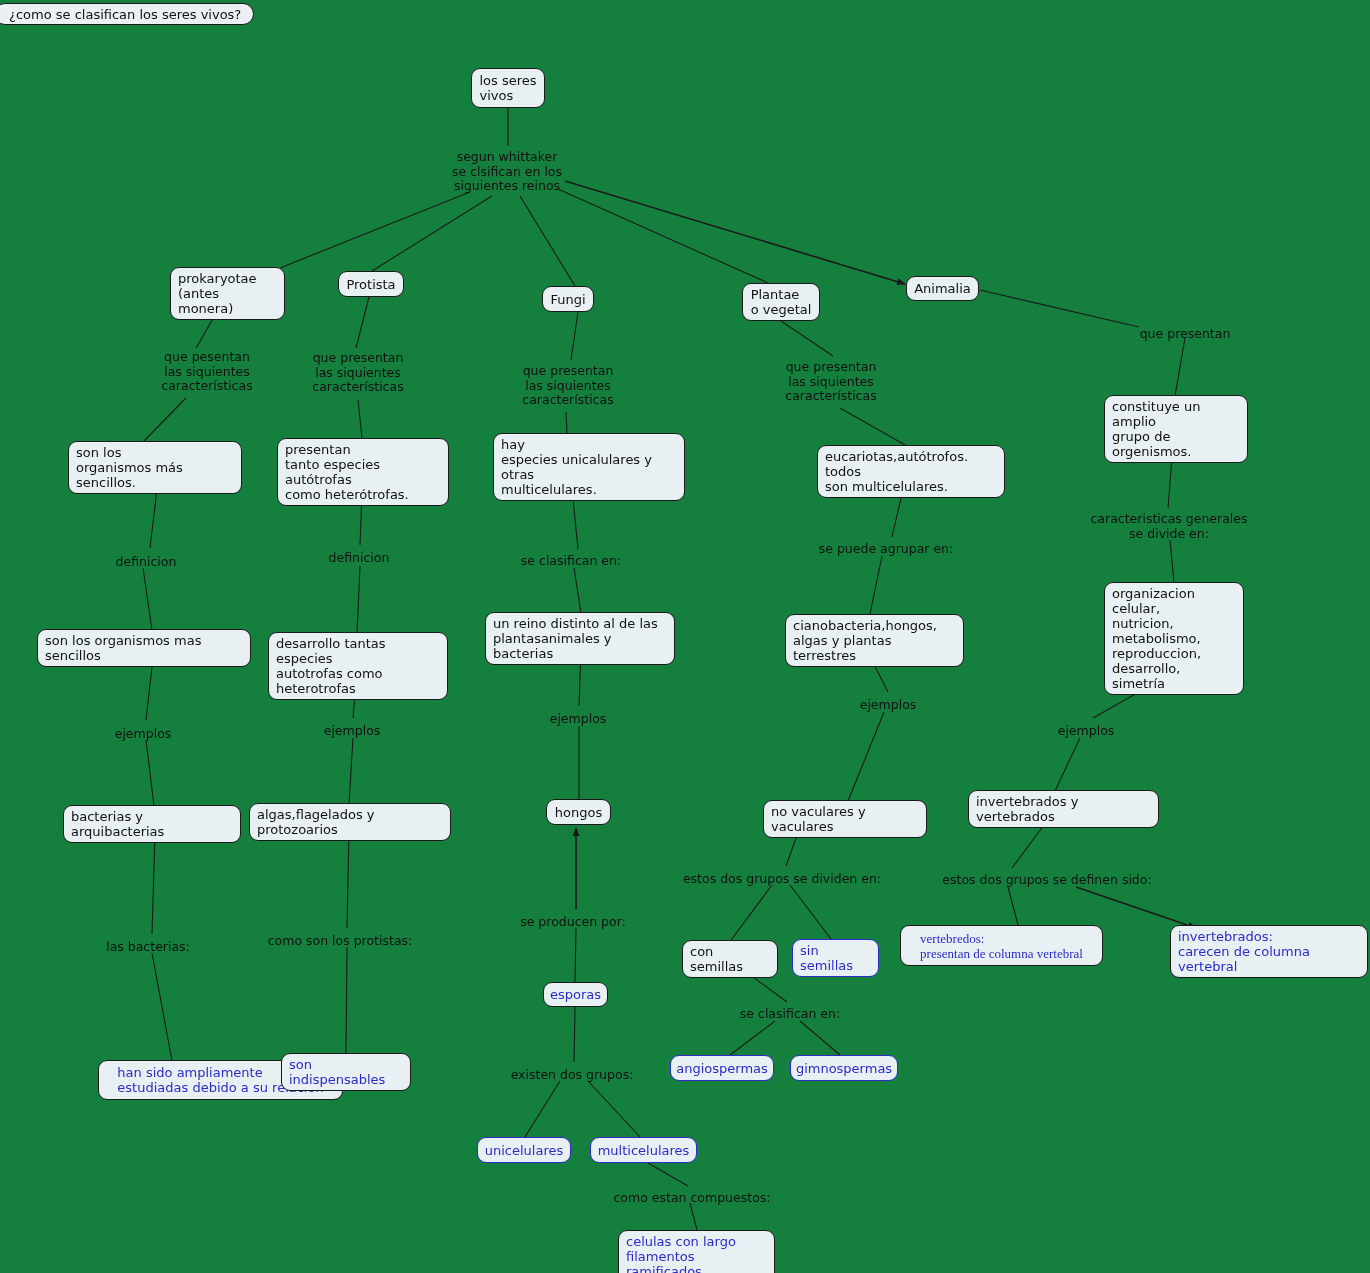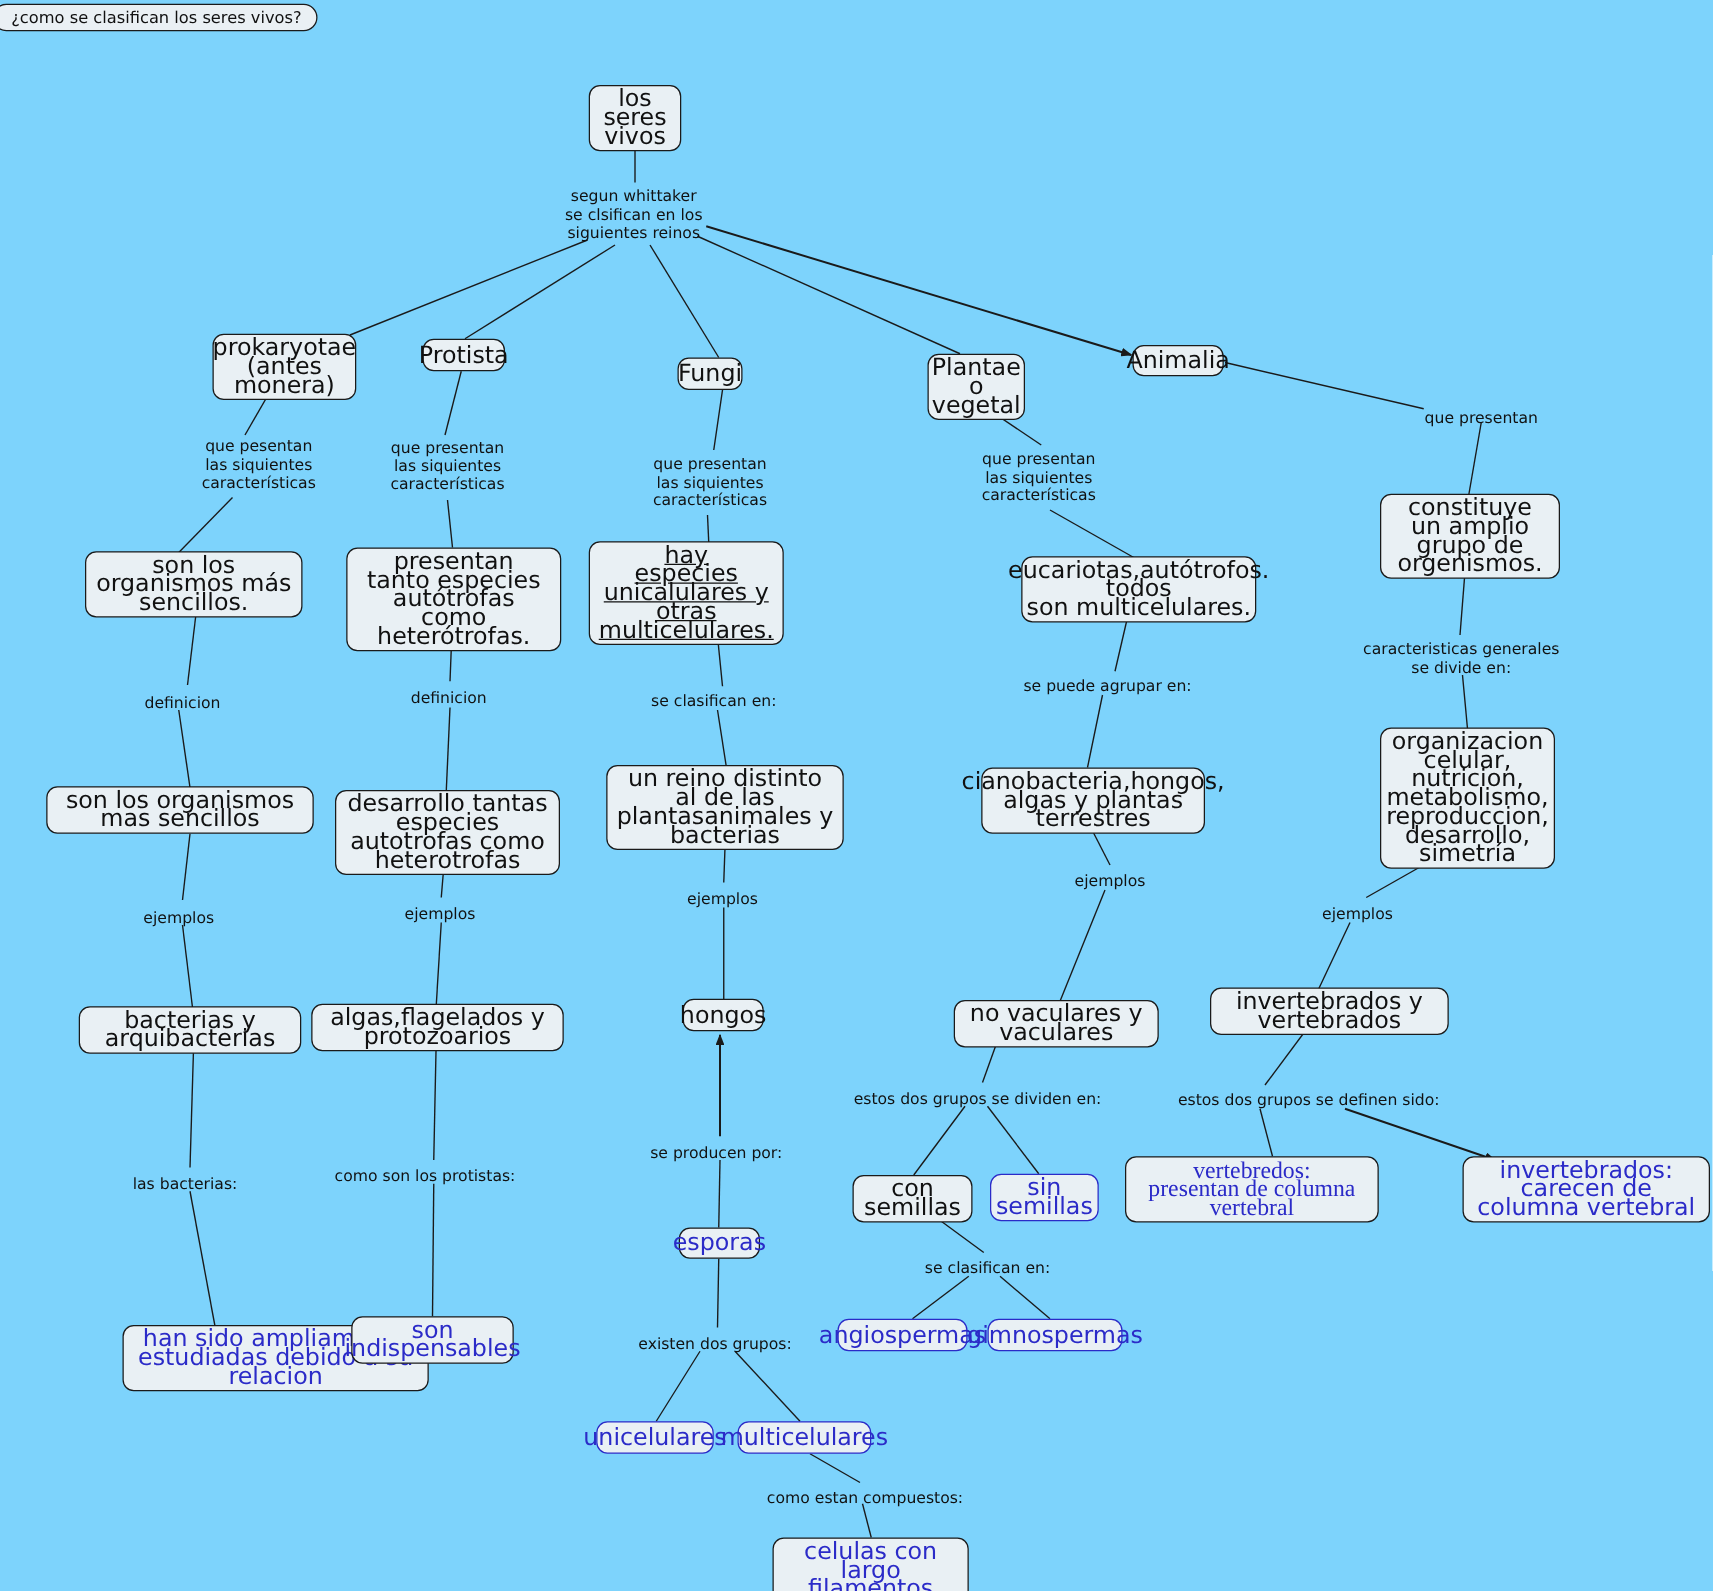--- a/index.html
+++ b/index.html
@@ -8,21 +8,21 @@
     background: #ffffff;
   }
   body {
     font-family: "DejaVu Sans", "Liberation Sans", sans-serif;
   }
   #canvas {
     position: relative;
     width: 1370px;
     height: 1273px;
     overflow: hidden;
-    background: #7dd3fc;
+    background: #15803d;
   }
   #edges {
     position: absolute;
     left: 0;
     top: 0;
     width: 1370px;
     height: 1273px;
     pointer-events: none;
   }
   .title-banner {
@@ -42,22 +42,22 @@
   }
   .node {
     position: absolute;
     background: #e9f0f4;
     border: 1.4px solid #1a1a1a;
     border-radius: 9px;
     box-sizing: border-box;
     display: flex;
     align-items: center;
     justify-content: center;
-    text-align: center;
-    font-size: 19px;
+    text-align: left;
+    font-size: 13px;
     line-height: 15px;
     color: #111111;
     padding: 3px 7px;
     white-space: pre-line;
   }
   .node.blue-text {
     color: #2b2bc8;
   }
   .node.blue-border {
     border-color: #2b2bc8;
@@ -154,21 +154,21 @@
       <div class="node" style="left: 338px; top: 271px; width: 66px; min-height: 26px;">Protista</div>
       <div class="node" style="left: 542px; top: 286px; width: 52px; min-height: 26px;">Fungi</div>
       <div class="node" style="left: 742px; top: 283px; width: 78px; min-height: 38px;">Plantae
 o vegetal</div>
       <div class="node" style="left: 906px; top: 276px; width: 73px; min-height: 25px;">Animalia</div>
       <div class="node" style="left: 68px; top: 441px; width: 174px; min-height: 40px;">son los
 organismos más sencillos.</div>
       <div class="node" style="left: 277px; top: 438px; width: 172px; min-height: 56px;">presentan
 tanto especies autótrofas
 como heterótrofas.</div>
-      <div class="node" style="left: 471px; top: 433px; width: 156px; min-height: 56px; text-decoration: underline;">hay
+      <div class="node" style="left: 493px; top: 433px; width: 192px; min-height: 56px;">hay
 especies unicalulares y otras
 multicelulares.</div>
       <div class="node" style="left: 817px; top: 445px; width: 188px; min-height: 36px;">eucariotas,autótrofos. todos
 son multicelulares.</div>
       <div class="node" style="left: 1104px; top: 395px; width: 144px; min-height: 37px;">constituye un amplio
 grupo de orgenismos.</div>
       <div class="node" style="left: 37px; top: 629px; width: 214px; min-height: 38px;">son los organismos mas sencillos</div>
       <div class="node" style="left: 268px; top: 632px; width: 180px; min-height: 38px;">desarrollo tantas especies
 autotrofas como heterotrofas</div>
       <div class="node" style="left: 485px; top: 612px; width: 190px; min-height: 38px;">un reino distinto al de las

